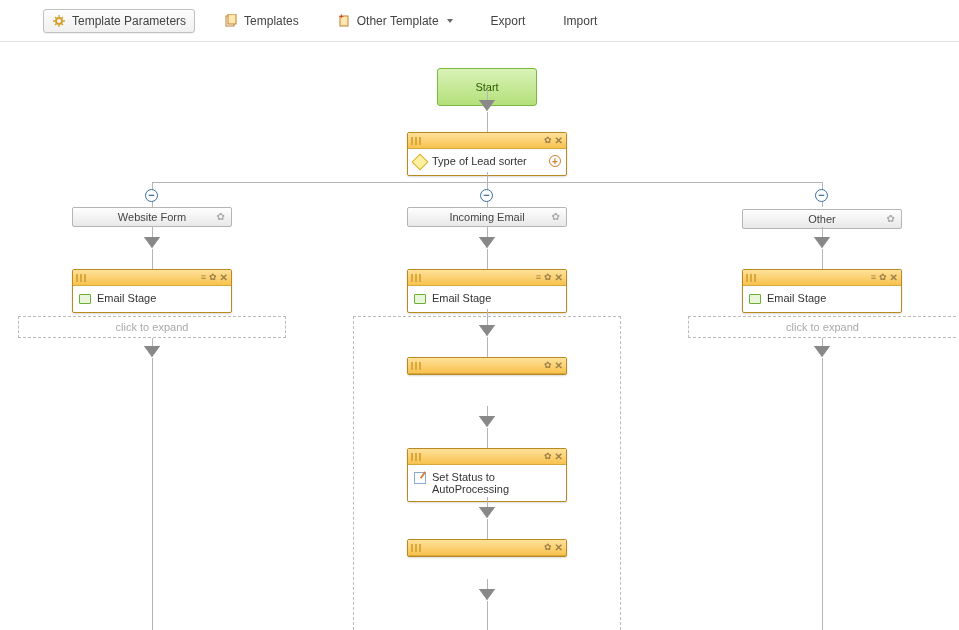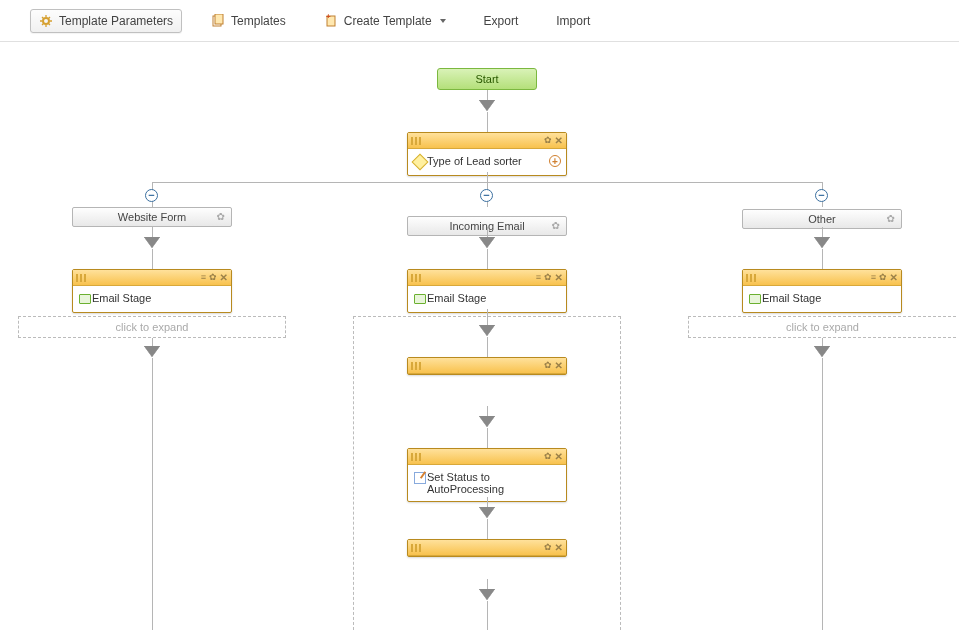--- a/index.html
+++ b/index.html
@@ -1,35 +1,35 @@
 <!DOCTYPE html>
 <html><head>
 <meta charset="utf-8">
 <style>
 * { box-sizing: border-box; margin: 0; padding: 0; }
 body { font-family: Arial, sans-serif; font-size: 11px; background: #fff; width: 959px; height: 630px; position: relative; overflow: hidden; }
 
-.toolbar { height: 42px; border-bottom: 1px solid #e0e0e0; padding: 8px 30px; display: flex; align-items: center; gap: 20px; }
+.toolbar { height: 42px; border-bottom: 1px solid #e0e0e0; padding: 8px 43px; display: flex; align-items: center; gap: 20px; }
 .toolbar-btn { display: flex; align-items: center; gap: 6px; padding: 4px 8px; color: #444; cursor: pointer; border: 1px solid transparent; border-radius: 3px; font-size: 12px; }
 .toolbar-btn.boxed { border: 1px solid #c0c0c0; background: linear-gradient(#fdfdfd, #f0f0f0); box-shadow: 0 1px 1px rgba(0,0,0,0.05); }
 .toolbar-btn .tb-icon { width: 14px; height: 14px; display: flex; align-items: center; justify-content: center; }
 .caret-down { width: 0; height: 0; border-left: 3px solid transparent; border-right: 3px solid transparent; border-top: 4px solid #666; margin-left: 2px; }
 
 .canvas { position: absolute; top: 42px; left: 0; right: 0; bottom: 0; }
 
-.start-node { position: absolute; width: 100px; height: 22px; background: linear-gradient(#d9f2b7, #b4e07a); border: 1px solid #7bb83f; border-radius: 3px; display: flex; align-items: center; justify-content: center; color: #2a5a00; font-size: 11px; }
+.start-node { position: absolute; width: 100px; height: 38px; background: linear-gradient(#d9f2b7, #b4e07a); border: 1px solid #7bb83f; border-radius: 3px; display: flex; align-items: center; justify-content: center; color: #2a5a00; font-size: 11px; }
 
 .node { position: absolute; width: 160px; border: 1px solid #b88a1f; border-radius: 2px; background: #fff; box-shadow: 0 1px 2px rgba(0,0,0,0.15); }
 .node-header { height: 16px; background: linear-gradient(#ffe19b, #f8c24e); border-bottom: 1px solid #d8a83a; display: flex; align-items: center; justify-content: space-between; padding: 0 3px; }
 .node-grip { display: flex; gap: 2px; }
 .node-grip span { width: 2px; height: 8px; background: #d8a83a; }
 .node-header-icons { display: flex; gap: 3px; align-items: center; }
 .gear-icon { color: #9a8048; font-size: 9px; line-height: 1; }
 .close-icon { color: #9a8048; font-size: 10px; line-height: 1; font-weight: bold; }
-.node-body { padding: 6px 5px; display: flex; align-items: flex-start; font-size: 11px; color: #333; min-height: 22px; }
+.node-body { padding: 6px 5px; display: flex; align-items: flex-start; gap: 5px; font-size: 11px; color: #333; min-height: 22px; }
 .node-body-icon { width: 14px; height: 14px; flex-shrink: 0; display: flex; align-items: center; justify-content: center; font-size: 10px; }
 .add-icon { width: 12px; height: 12px; border: 1px solid #d07f2e; border-radius: 50%; display: flex; align-items: center; justify-content: center; color: #d07f2e; font-size: 10px; font-weight: bold; margin-left: auto; }
 
 .branch-label { position: absolute; width: 160px; height: 20px; background: linear-gradient(#fefefe, #e8e8e8); border: 1px solid #b5b5b5; border-radius: 2px; display: flex; align-items: center; justify-content: center; color: #444; font-size: 11px; }
 .branch-label .branch-gear { position: absolute; right: 6px; top: 3px; color: #aaa; font-size: 10px; }
 
 .expand-box { position: absolute; width: 268px; height: 22px; border: 1px dashed #bbb; display: flex; align-items: center; justify-content: center; color: #aaa; font-size: 11px; }
 
 .line { position: absolute; background: #b5b5b5; }
 .line-v { width: 1px; }
@@ -72,21 +72,21 @@
       </span>
     <span>Templates</span>
   </div>
   <div class="toolbar-btn">
     <span class="tb-icon">
         <svg width="14" height="14" viewBox="0 0 14 14">
           <rect x="3" y="2" width="8" height="10" fill="#ffe8b0" stroke="#c08030"></rect>
           <text x="2" y="5" font-size="8" fill="#d05020" font-weight="bold">+</text>
         </svg>
       </span>
-    <span>Create Template</span>
+    <span>Other Template</span>
     <span class="caret-down"></span>
   </div>
   <div class="toolbar-btn">
     <span>Export</span>
   </div>
   <div class="toolbar-btn">
     <span>Import</span>
   </div>
 </div>
 
@@ -154,21 +154,21 @@
   </div>
   <div class="expand-box" style="left:18px; top:274px;">
     <span>click to expand</span>
   </div>
   <div class="line line-v" style="left:152px; top:296px; height:10px;"></div>
   <div class="arrow-down" style="left:145px; top:305px;"></div>
   <div class="line line-v" style="left:152px; top:316px; height:272px;"></div>
 
   <div class="line line-v" style="left:487px; top:140px; height:25px;"></div>
   <div class="minus-circle" style="left:480px; top:147px;">−</div>
-  <div class="branch-label" style="left:407px; top:174px;">
+  <div class="branch-label" style="left:407px; top:165px;">
     <span>Incoming Email</span>
     <span class="branch-gear">✿</span>
   </div>
   <div class="line line-v" style="left:487px; top:185px; height:12px;"></div>
   <div class="arrow-down" style="left:480px; top:196px;"></div>
   <div class="line line-v" style="left:487px; top:207px; height:20px;"></div>
   <div class="node" style="left:407px; top:227px;">
     <div class="node-header">
       <div class="node-grip">
           <span></span>

